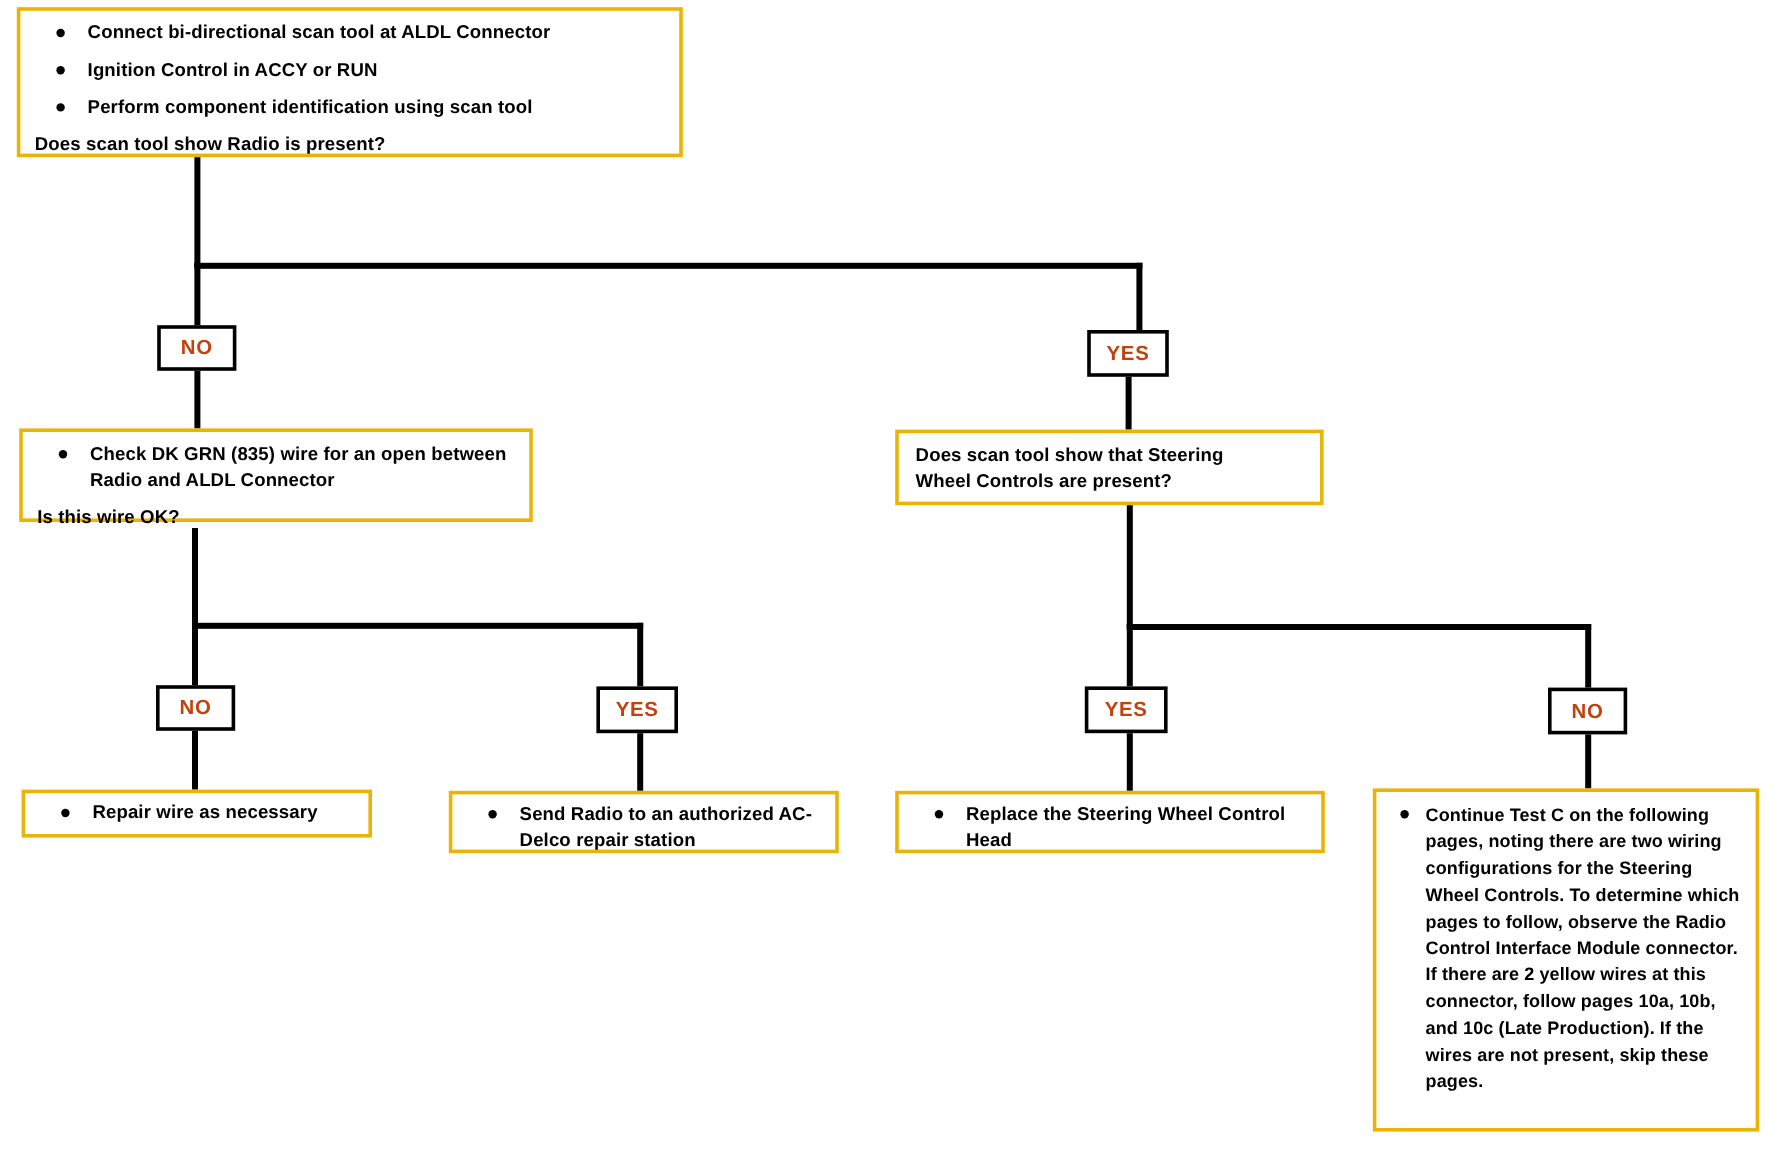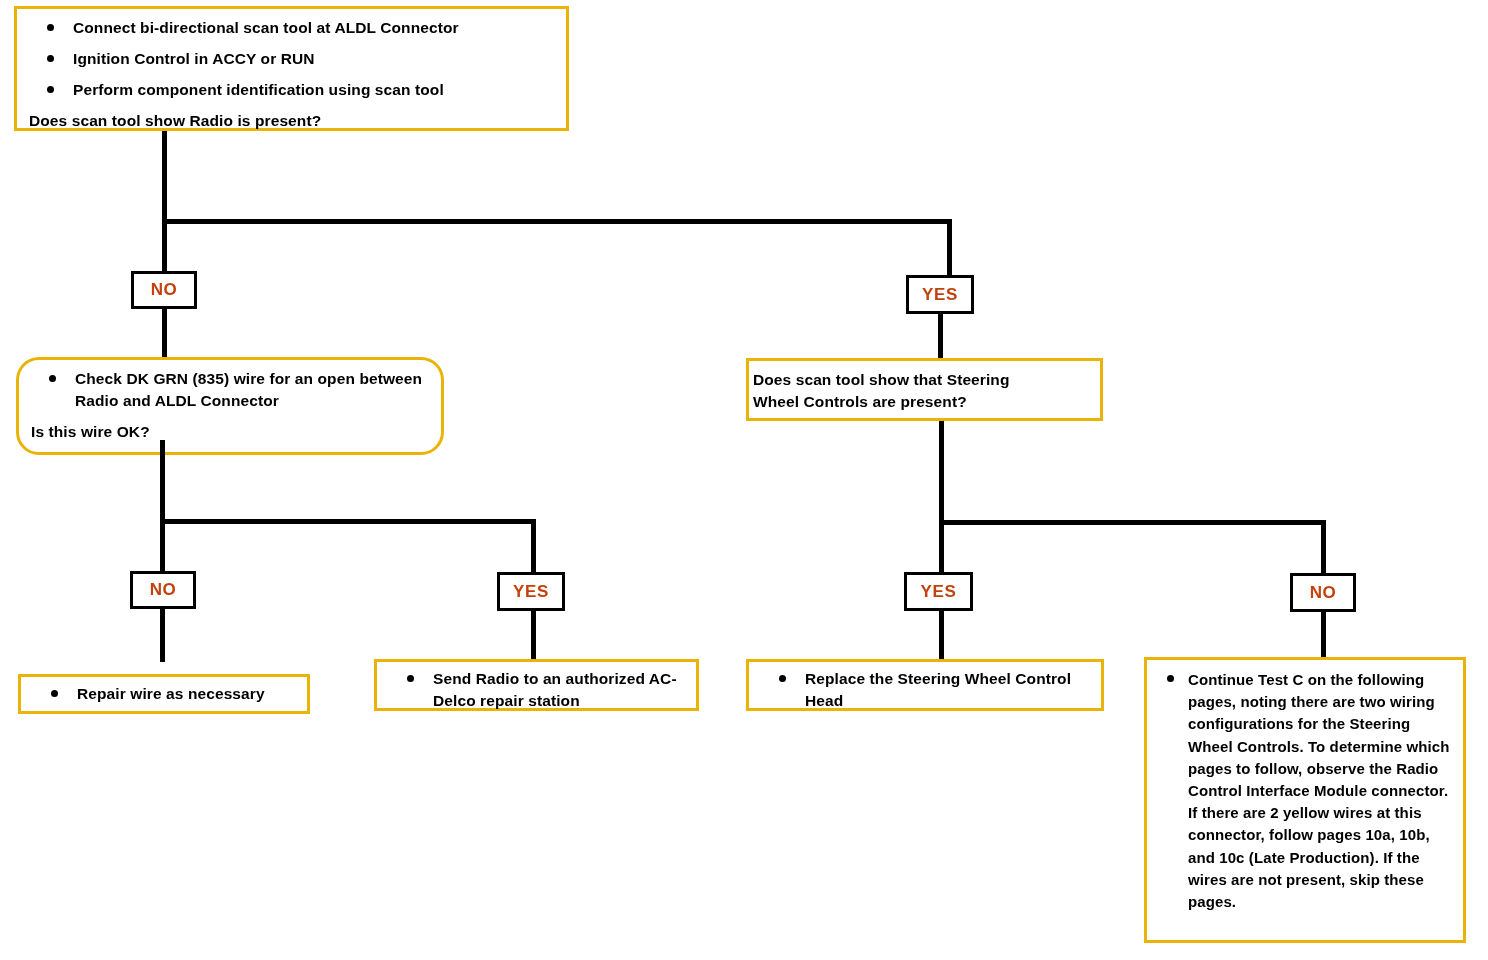--- a/index.html
+++ b/index.html
@@ -112,32 +112,32 @@
   <div class="chip" style="left:131px; top:271px; width:66px; height:38px;">
     <span>NO</span>
   </div>
   <div class="chip" style="left:906px; top:275px; width:68px; height:39px;">
     <span>YES</span>
   </div>
 
   <div class="line v" style="left:162px; top:306px; height:52px;"></div>
   <div class="line v" style="left:938px; top:311px; height:48px;"></div>
 
-  <div class="box" style="left:16px; top:357px; width:428px; height:98px;border-radius:23px;">
+  <div class="box" style="left:16px; top:357px; width:428px; height:78px;">
     <div class="stmt">
       <div class="bullet-row">
         <span class="bullet-dot"></span>
         <span class="bullet-text">Check DK GRN (835) wire for an open between Radio and ALDL Connector</span>
       </div>
       <div class="plain-line">Is this wire OK?</div>
     </div>
   </div>
 
   <div class="box" style="left:746px; top:358px; width:357px; height:63px;">
-    <div class="stmt" style="padding-left:4px;">
+    <div class="stmt" style="padding-left:14px;">
       <div>Does scan tool show that Steering</div>
       <div>Wheel Controls are present?</div>
     </div>
   </div>
 
   <div class="line v" style="left:160px; top:440px; height:84px;"></div>
   <div class="line h" style="left:160px; top:519px; width:376px;"></div>
   <div class="line v" style="left:160px; top:519px; height:54px;"></div>
   <div class="line v" style="left:531px; top:519px; height:54px;"></div>
 
@@ -159,21 +159,21 @@
   <div class="chip" style="left:904px; top:572px; width:69px; height:39px;">
     <span>YES</span>
   </div>
   <div class="chip" style="left:1290px; top:573px; width:66px; height:39px;">
     <span>NO</span>
   </div>
 
   <div class="line v" style="left:939px; top:609px; height:53px;"></div>
   <div class="line v" style="left:1321px; top:610px; height:50px;"></div>
 
-  <div class="box" style="left:18px; top:674px; width:292px; height:40px;">
+  <div class="box" style="left:18px; top:658px; width:292px; height:40px;">
     <div class="stmt" style="padding-top:6px;">
       <div class="bullet-row">
         <span class="bullet-dot"></span>
         <span class="bullet-text">Repair wire as necessary</span>
       </div>
     </div>
   </div>
 
   <div class="box" style="left:374px; top:659px; width:325px; height:52px;">
     <div class="stmt" style="padding-top:6px;">

